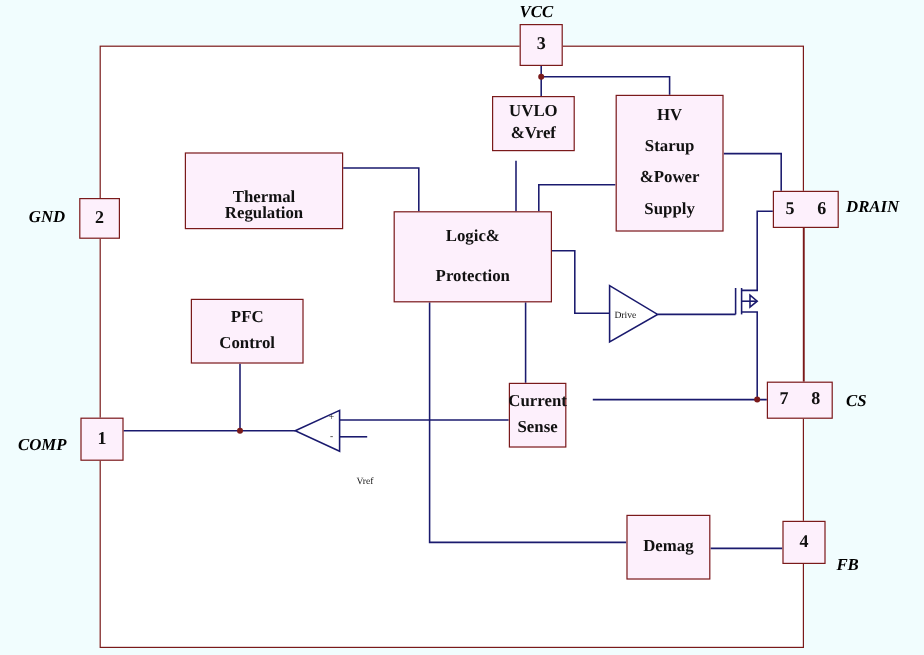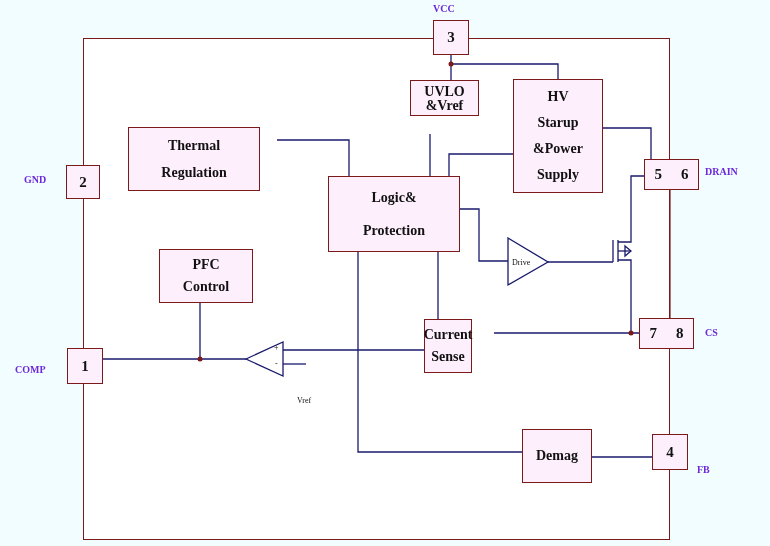--- a/index.html
+++ b/index.html
@@ -5,21 +5,21 @@
   html,body{margin:0;padding:0;}
   body{width:770px;height:546px;background:#f1fdfe;position:relative;overflow:hidden;
        font-family:"Liberation Serif","DejaVu Serif",serif;}
   .chip{position:absolute;left:83px;top:38px;width:587px;height:502px;background:#ffffff;border:1px solid #7a1a1a;box-sizing:border-box;}
   .blk{position:absolute;background:#fdf0fc;border:1px solid #7a1a1a;box-sizing:border-box;
        display:flex;flex-direction:column;justify-content:space-around;align-items:center;
        font-weight:bold;font-size:14px;color:#111;padding:4px 0;}
   .blk span{display:block;line-height:14px;}
   .pin{position:absolute;background:#fdf0fc;border:1px solid #7a1a1a;box-sizing:border-box;
        font-weight:bold;font-size:15px;color:#111;display:flex;align-items:center;justify-content:space-around;}
-  .plabel{position:absolute;font-weight:bold;font-size:10px;color:#6d28d9;}
+  .plabel{position:absolute;font-weight:bold;font-size:14px;color:#000000;font-style:italic;}
   svg.wires{position:absolute;left:0;top:0;}
   .small{position:absolute;font-size:8px;color:#111;}
 </style>
 </head>
 <body>
 
 <div class="chip"></div>
 
 <svg class="wires" width="770" height="546">
   <g stroke="#1a1a6e" stroke-width="1.3" fill="none">
@@ -73,31 +73,31 @@
     <circle cx="200" cy="359" r="2.5"></circle>
     <circle cx="631" cy="333" r="2.5"></circle>
   </g>
 </svg>
 
 <div class="small" style="left:512px;top:258px;">Drive</div>
 <div class="small" style="left:274px;top:343px;">+</div>
 <div class="small" style="left:275px;top:359px;">-</div>
 <div class="small" style="left:297px;top:396px;">Vref</div>
 
-<div class="blk" style="left:410px;top:80px;width:69px;height:36px;">
+<div class="blk" style="left:410px;top:80px;width:69px;height:46px;">
   <span>UVLO</span>
   <span>&amp;Vref</span>
 </div>
 <div class="blk" style="left:513px;top:79px;width:90px;height:114px;">
   <span>HV</span>
   <span>Starup</span>
   <span>&amp;Power</span>
   <span>Supply</span>
 </div>
-<div class="blk" style="left:128px;top:127px;width:132px;height:64px;">
+<div class="blk" style="left:154px;top:127px;width:132px;height:64px;justify-content:flex-end;">
   <span>Thermal</span>
   <span>Regulation</span>
 </div>
 <div class="blk" style="left:328px;top:176px;width:132px;height:76px;">
   <span>Logic&amp;</span>
   <span>Protection</span>
 </div>
 <div class="blk" style="left:159px;top:249px;width:94px;height:54px;">
   <span>PFC</span>
   <span>Control</span>

